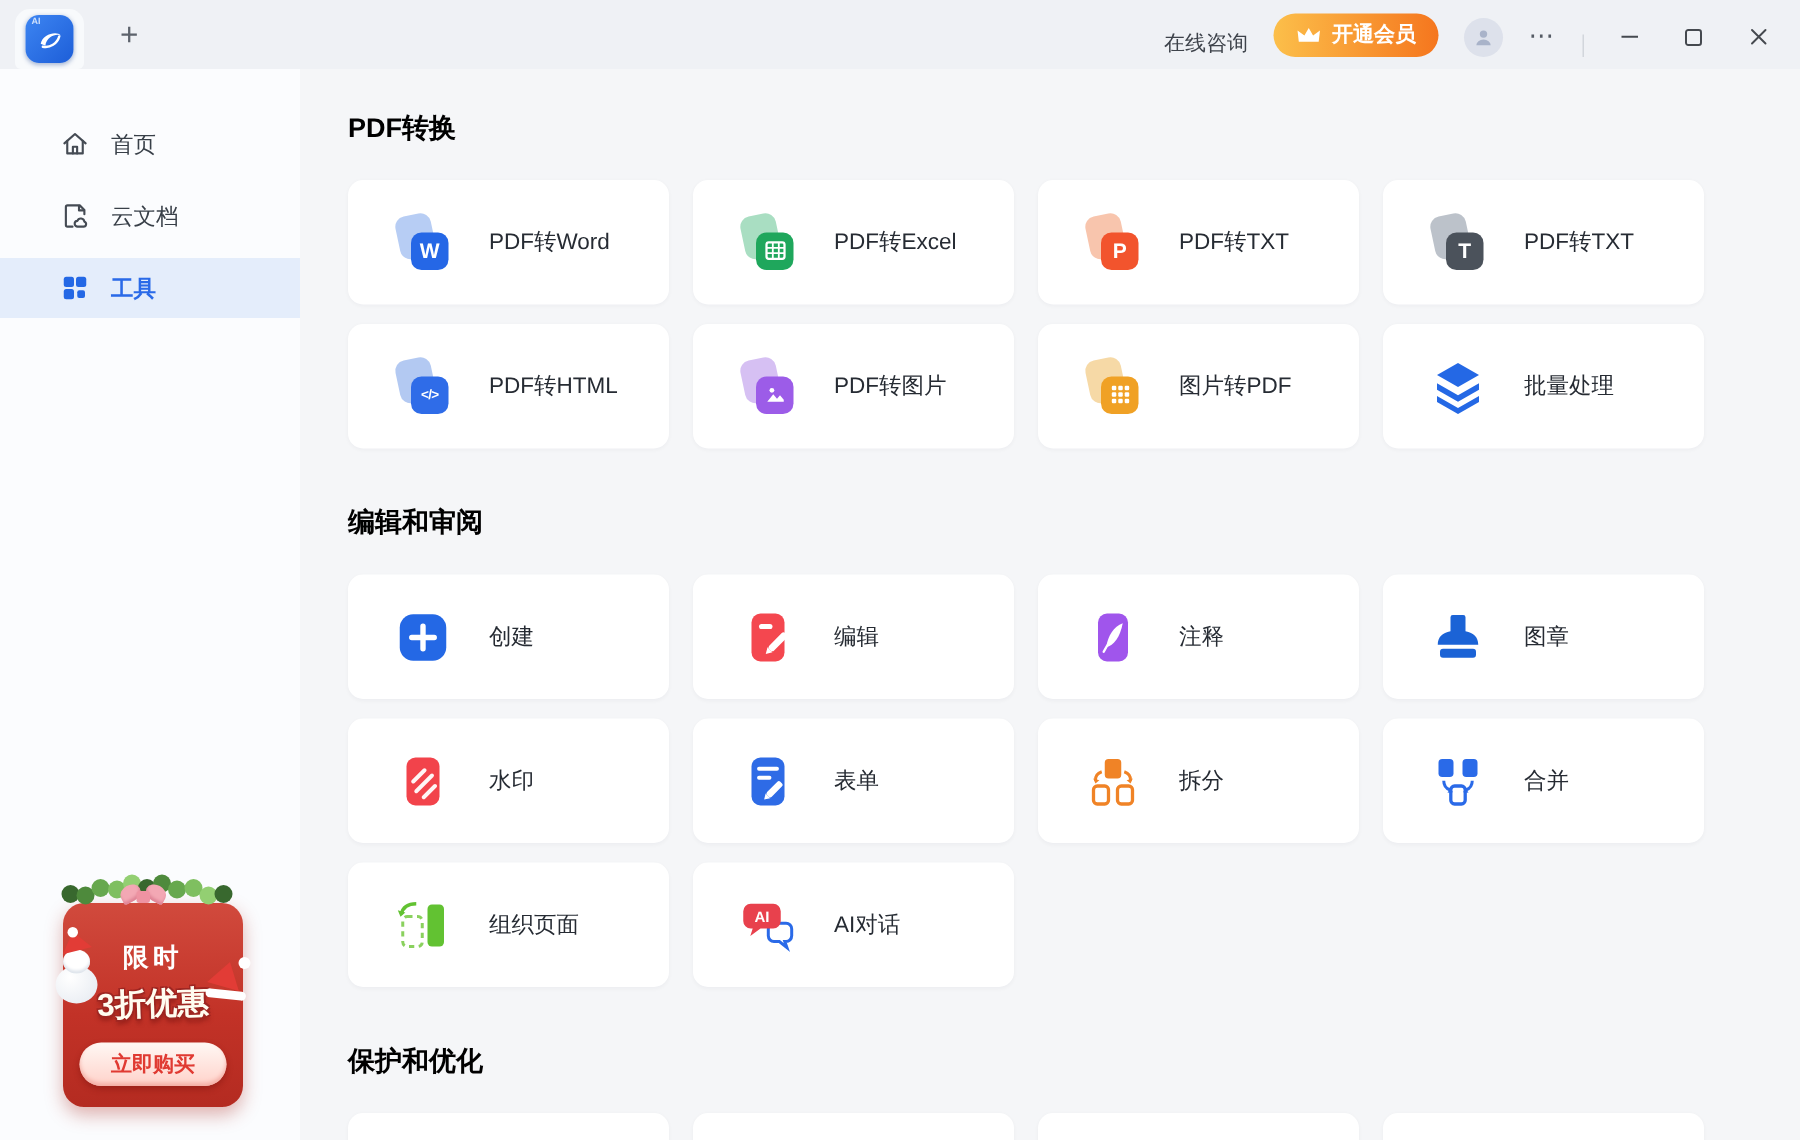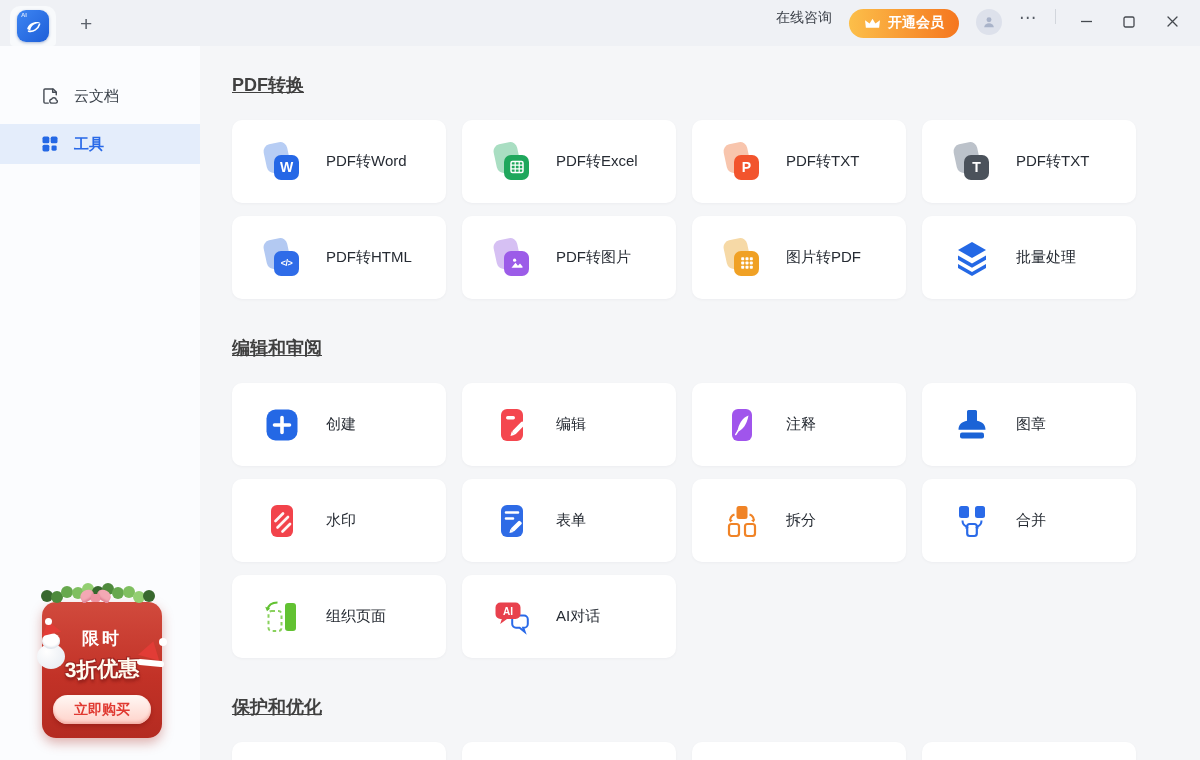--- a/index.html
+++ b/index.html
@@ -16,41 +16,41 @@
     border-radius:10px 10px 4px 4px; display:flex; align-items:center; justify-content:center;
   }
   .logo {
     width:32px; height:32px; border-radius:9px; position:relative;
     background:linear-gradient(135deg,#3d85f2,#1d5ed8);
     display:flex; align-items:center; justify-content:center;
     box-shadow:0 1px 3px rgba(20,60,140,.35);
   }
   .logo .mini { position:absolute; top:2px; left:4px; font-size:6px; color:#fff; opacity:.75; font-weight:700; }
   .newtab { margin-left:24px; font-size:21px; color:#5d636c; cursor:pointer; line-height:1; }
-  .tb-right { margin-left:auto; display:flex; align-items:flex-start; gap:17px; padding-right:15px; }
+  .tb-right { margin-left:auto; display:flex; align-items:flex-end; gap:17px; padding-right:15px; }
   .online { font-size:14px; color:#3e434b; cursor:pointer; }
   .member-btn {
     height:29px; padding:0 15px; border:none; border-radius:15px; cursor:pointer;
     background:linear-gradient(90deg,#fcbf4a,#f5761e);
     color:#fff; font-size:14px; font-weight:700;
     display:flex; align-items:center; gap:7px;
     font-family:inherit;
   }
   .avatar { width:26px; height:26px; border-radius:50%; background:#dde1eb; display:flex; align-items:center; justify-content:center; cursor:pointer; }
   .more { color:#555b64; font-size:17px; letter-spacing:2px; cursor:pointer; line-height:1; padding-bottom:6px; }
   .tb-divider { width:1px; height:15px; background:#d2d6dc; }
   .win-btn { display:flex; align-items:center; justify-content:center; width:26px; height:26px; cursor:pointer; }
   
   .app-body { display:flex; height:714px; }
   .sidebar { width:200px; background:#fbfcfe; position:relative; flex-shrink:0; }
   .side-items { padding-top:30px; display:flex; flex-direction:column; gap:8px; }
   .side-item { height:40px; display:flex; align-items:center; padding-left:40px; gap:14px; font-size:15px; color:#383f48; cursor:pointer; }
   .side-item.active { background:#e4edfb; color:#2a6ae8; font-weight:700; }
   .main { flex:1; padding:26px 32px 0; overflow:hidden; }
-  .sec-title { font-size:18px; line-height:26px; font-weight:700; color:#404040; margin:0 0 22px;text-decoration:underline; }
+  .sec-title { font-size:18px; line-height:26px; font-weight:700; color:#000000; margin:0 0 22px; }
   .grid { display:grid; grid-template-columns:repeat(4,214px); gap:13px 16px; margin-bottom:36px; }
   .card {
     width:214px; height:83px; background:#fff; border-radius:10px;
     display:flex; align-items:center; padding-left:30px; gap:24px;
     box-shadow:0 1px 3px rgba(20,30,50,.04); cursor:pointer;
   }
   .card .lbl { font-size:15px; color:#262b33; font-weight:500; }
   .tool-icon { width:40px; height:40px; flex-shrink:0; display:block; }
   
   .cvt { position:relative; width:40px; height:40px; display:block; }
@@ -144,20 +144,30 @@
     </span>
   </div>
 </div>
 
 <div class="app-body">
   <div class="sidebar">
     <div class="side-items">
         <div class="side-item">
           <span style="display:flex;">
             <svg width="20" height="20" viewBox="0 0 24 24" fill="none" stroke="#454b54" stroke-width="1.7" stroke-linejoin="round" stroke-linecap="round">
+              <path d="M3.5 11.5 L12 4 L20.5 11.5"></path>
+              <path d="M5.8 9.5 V19.5 H18.2 V9.5"></path>
+              <path d="M10.3 19.5 V14.2 H13.7 V19.5"></path>
+            </svg>
+          </span>
+          <span>首页</span>
+        </div>
+        <div class="side-item">
+          <span style="display:flex;">
+            <svg width="20" height="20" viewBox="0 0 24 24" fill="none" stroke="#454b54" stroke-width="1.7" stroke-linejoin="round" stroke-linecap="round">
               <path d="M19.5 10.5 V7.2 L15.8 3.5 H6 A1.3 1.3 0 0 0 4.7 4.8 V19.2 A1.3 1.3 0 0 0 6 20.5 H10"></path>
               <path d="M15.2 3.8 V7.5 H19.2"></path>
               <path d="M14.2 20.5 a2.3 2.3 0 0 1 -.3 -4.6 a2.9 2.9 0 0 1 5.6 .7 a2 2 0 0 1 -.6 3.9 Z"></path>
             </svg>
           </span>
           <span>云文档</span>
         </div>
         <div class="side-item active">
           <span style="display:flex;">
             <svg width="20" height="20" viewBox="0 0 24 24" fill="#2468e5">

